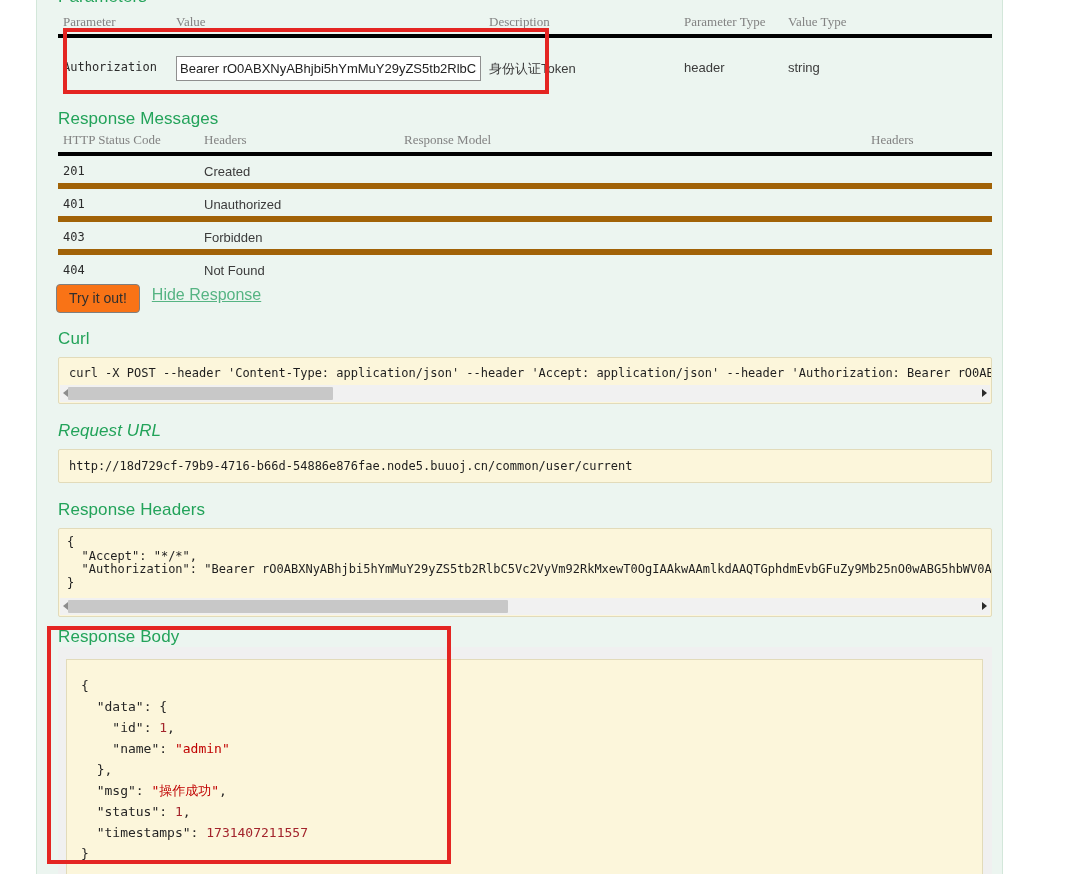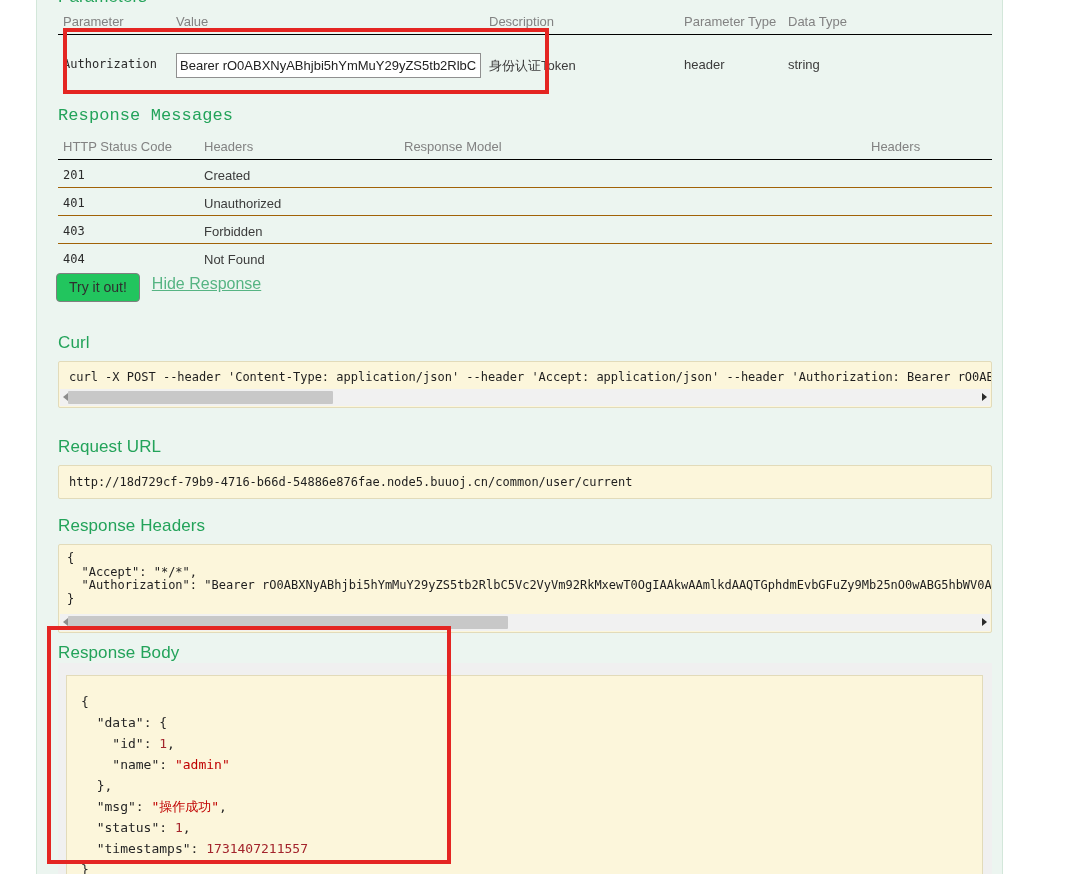--- a/index.html
+++ b/index.html
@@ -11,52 +11,52 @@
     position:absolute; left:36px; top:-14px; width:967px; height:1100px;
     background:#ecf5f0; border:1px solid #d3e7da; border-radius:3px;
     padding:0 10px 0 21px;
   }
 
   h4.sec-heading {
     color:#23a35a; font-size:17px; font-weight:500; line-height:20px;
     letter-spacing:0.1px;
   }
   .h-params { margin-top:0; }
-  .h-rm   { margin-top:10px;font-family:Liberation Mono, monospace; }
-  .h-curl { margin-top:31px; }
-  .h-url  { margin-top:29px; }
+  .h-rm   { margin-top:10px; }
+  .h-curl { margin-top:16px; }
+  .h-url  { margin-top:17px;font-style:italic; }
   .h-rh   { margin-top:17px; }
   .h-rb   { margin-top:10px; }
 
   table { border-collapse:collapse; width:100%; table-layout:fixed; }
   th { text-align:left; font-weight:400; color:#828282; font-size:13px;
        padding:2px 5px 5px 5px; vertical-align:bottom; line-height:14px; }
   td { font-size:13px; color:#3b3b3b; padding:6px 5px; vertical-align:top; }
-  thead tr { border-bottom:1px solid #000000; }
-  tbody tr + tr { border-top:1px solid #a16207; }
+  thead tr { border-bottom:4px solid #000000;font-family:Liberation Serif, serif; }
+  tbody tr + tr { border-top:6px solid #a16207; }
   .mono, td.mono { font-family:"DejaVu Sans Mono","Liberation Mono",monospace; font-size:12px; color:#2b2b2b; }
 
   .params-table { margin-top:6px; }
   .params-table col.c1 { width:113px; } .params-table col.c2 { width:313px; }
   .params-table col.c3 { width:195px; } .params-table col.c4 { width:104px; }
   .params-table td { padding-top:22px; padding-bottom:18px; }
   .param-input {
     width:305px; height:25px; border:1px solid #8f8f8f; background:#fff;
     font-family:"Liberation Sans","DejaVu Sans",sans-serif; font-size:13px;
     color:#222; padding:0 3px; border-radius:0; margin-top:-4px;
   }
 
-  .rm-table { margin-top:12px; }
+  .rm-table { margin-top:2px; }
   .rm-table col.c1 { width:141px; } .rm-table col.c2 { width:200px; }
   .rm-table col.c3 { width:467px; }
   .rm-table td { padding-top:8px; padding-bottom:4px; }
 
   .actions { margin-top:2px; display:flex; align-items:flex-start; }
   .try-btn {
-    margin-left:-2px; background:#22c55e; border:1px solid #7f7f7f; border-radius:4px;
+    margin-left:-2px; background:#f97316; border:1px solid #7f7f7f; border-radius:4px;
     font-family:"Liberation Sans","DejaVu Sans",sans-serif;
     font-size:14px; color:#2f2f2f; padding:4px 12px 6px 12px; height:29px; cursor:pointer;
   }
   .hide-link { margin-left:12px; margin-top:2px; color:#56b483; font-size:16px;
     text-decoration:underline; cursor:pointer; }
 
   .codebox {
     margin-top:8px; background:#fcf6db; border:1px solid #e2dbba; border-radius:2px;
   }
   .codeline {
@@ -110,21 +110,21 @@
         <col class="c3">
         <col class="c4">
         <col>
       </colgroup>
     <thead>
       <tr>
         <th>Parameter</th>
         <th>Value</th>
         <th>Description</th>
         <th>Parameter Type</th>
-        <th>Data Type</th>
+        <th>Value Type</th>
       </tr>
     </thead>
     <tbody>
       <tr>
         <td class="mono">Authorization</td>
         <td><input class="param-input" type="text" value="Bearer rO0ABXNyABhjbi5hYmMuY29yZS5tb2RlbC5Vc2VyVm92RkMxewT0OgIAAkwAAmlkdAAQTGphdmEvbGFuZy9Mb25nO0wABG5hbWV0ABJ" style=""></td>
         <td>身份认证Token</td>
         <td>header</td>
         <td>string</td>
       </tr>

